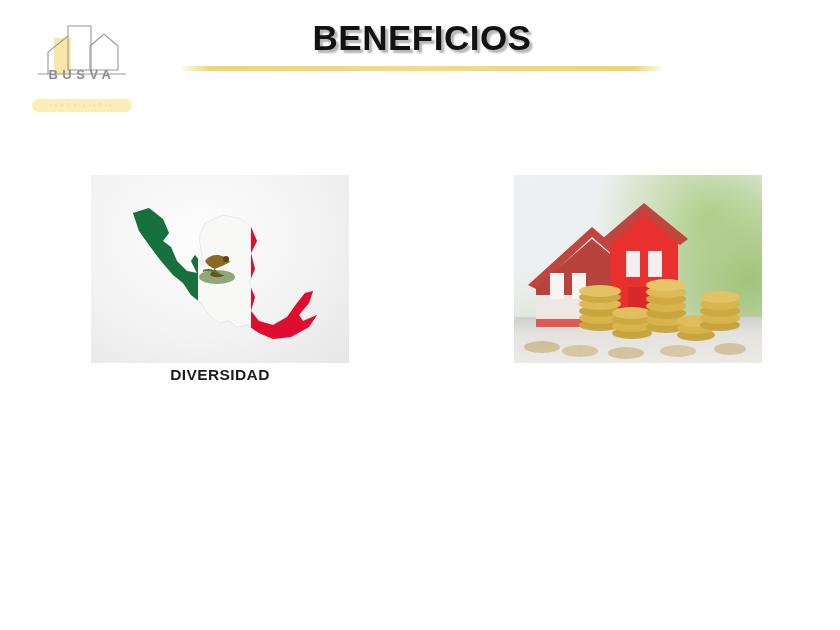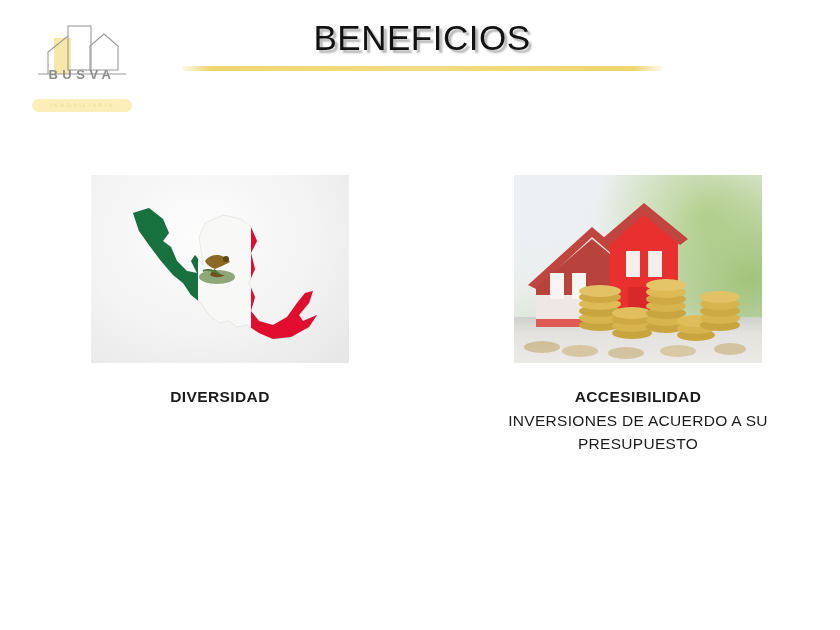--- a/index.html
+++ b/index.html
@@ -66,21 +66,21 @@
   }
 
   
   .title {
     position: absolute;
     left: 180px;
     top: 18px;
     width: 484px;
     text-align: center;
     font-size: 35px;
-    font-weight: normal;
+    font-weight: bold;
     letter-spacing: 0.5px;
     color: #121212;
     text-shadow: 3px 3px 2px rgba(120,120,120,0.55);
   }
   .title-rule {
     position: absolute;
     left: 182px;
     top: 66px;
     width: 480px;
     height: 5px;
@@ -104,21 +104,20 @@
   .thumb {
     position: relative;
     margin: 0 auto;
     overflow: hidden;
     background: #ffffff;
   }
   .thumb-map   { width: 258px; height: 188px; }
   .thumb-house { width: 248px; height: 188px; }
 
   .caption {
-    margin-top: 22px;
     text-align: center;
     font-size: 15.5px;
     line-height: 23px;
     letter-spacing: 0.3px;
     color: #1c1c1c;
   }
   .caption-head {
     display: block;
     font-weight: bold;
     font-size: 15.5px;
@@ -277,17 +276,13 @@
         </g>
         <ellipse cx="28" cy="172" rx="18" ry="6" fill="#cdb98f" opacity="0.85"></ellipse>
         <ellipse cx="66" cy="176" rx="18" ry="6" fill="#d3c096" opacity="0.85"></ellipse>
         <ellipse cx="112" cy="178" rx="18" ry="6" fill="#cdb98f" opacity="0.8"></ellipse>
         <ellipse cx="164" cy="176" rx="18" ry="6" fill="#d3c096" opacity="0.8"></ellipse>
         <ellipse cx="216" cy="174" rx="16" ry="6" fill="#cdb98f" opacity="0.8"></ellipse>
       </g>
     </svg>
   </div>
 
-  <div class="caption">
-    <span class="caption-head">ACCESIBILIDAD</span>
-    <span class="caption-body">INVERSIONES DE ACUERDO A SU PRESUPUESTO</span>
-  </div>
 </div>
 
 </body></html>

